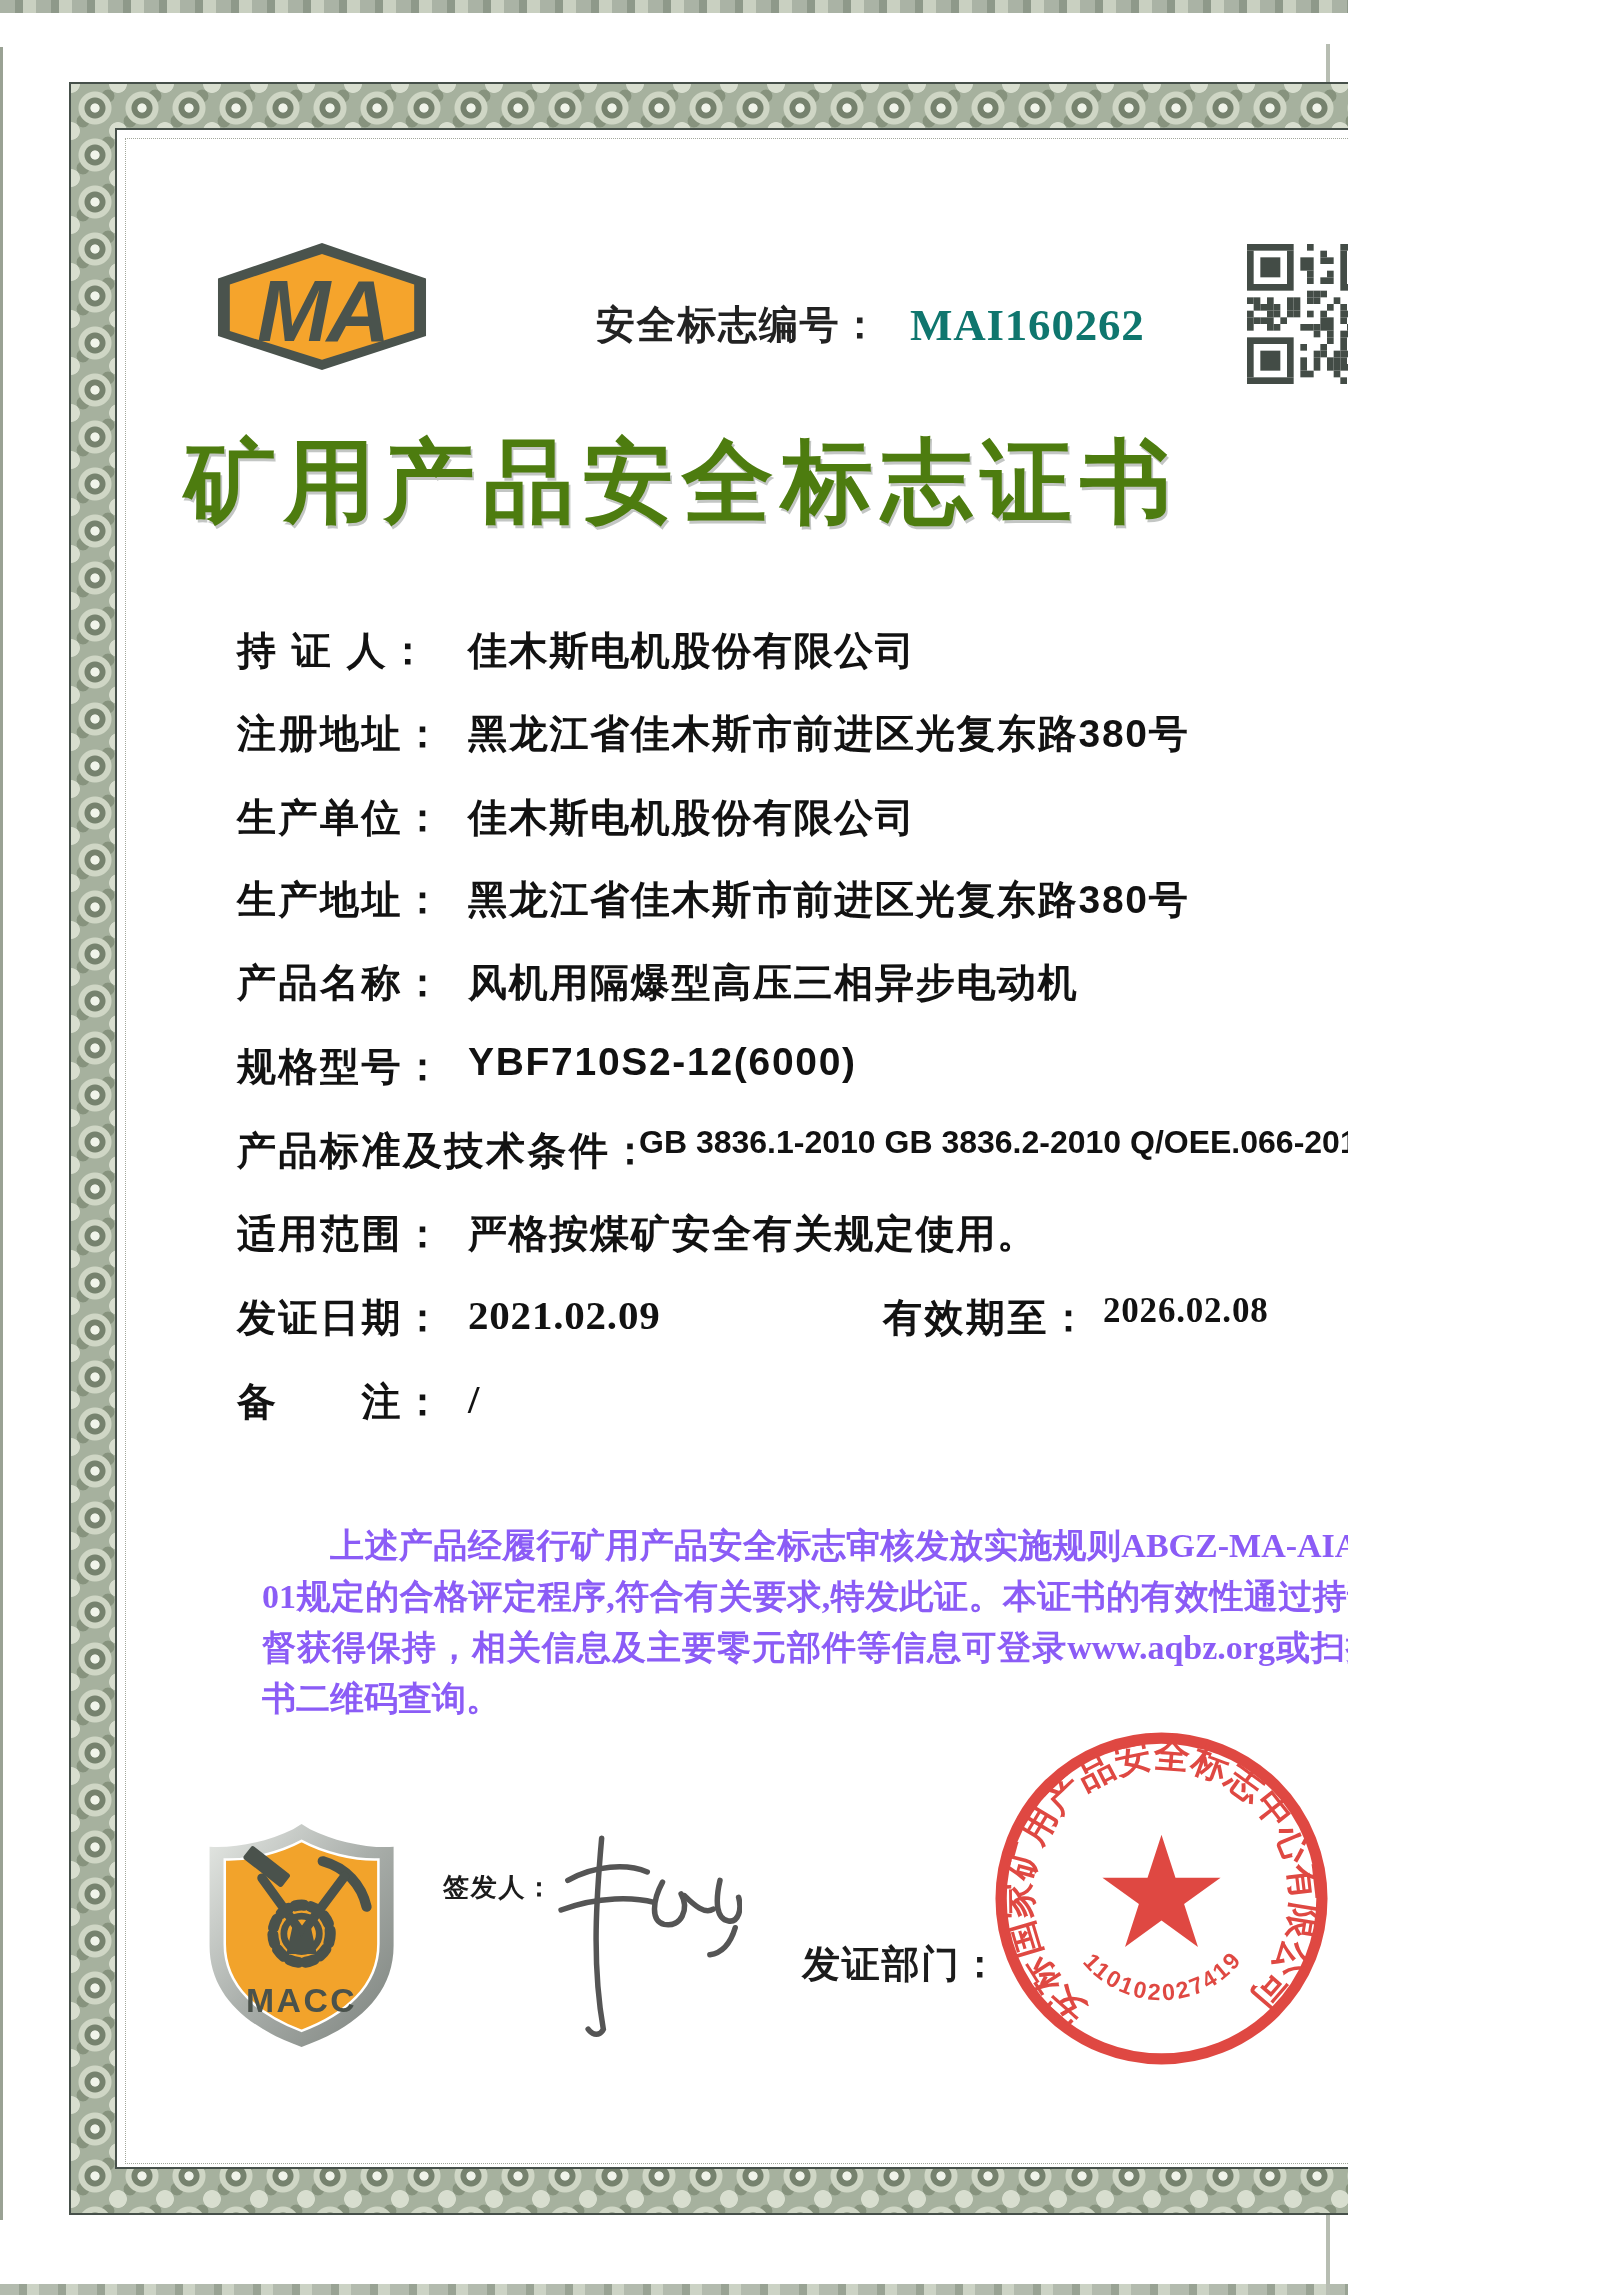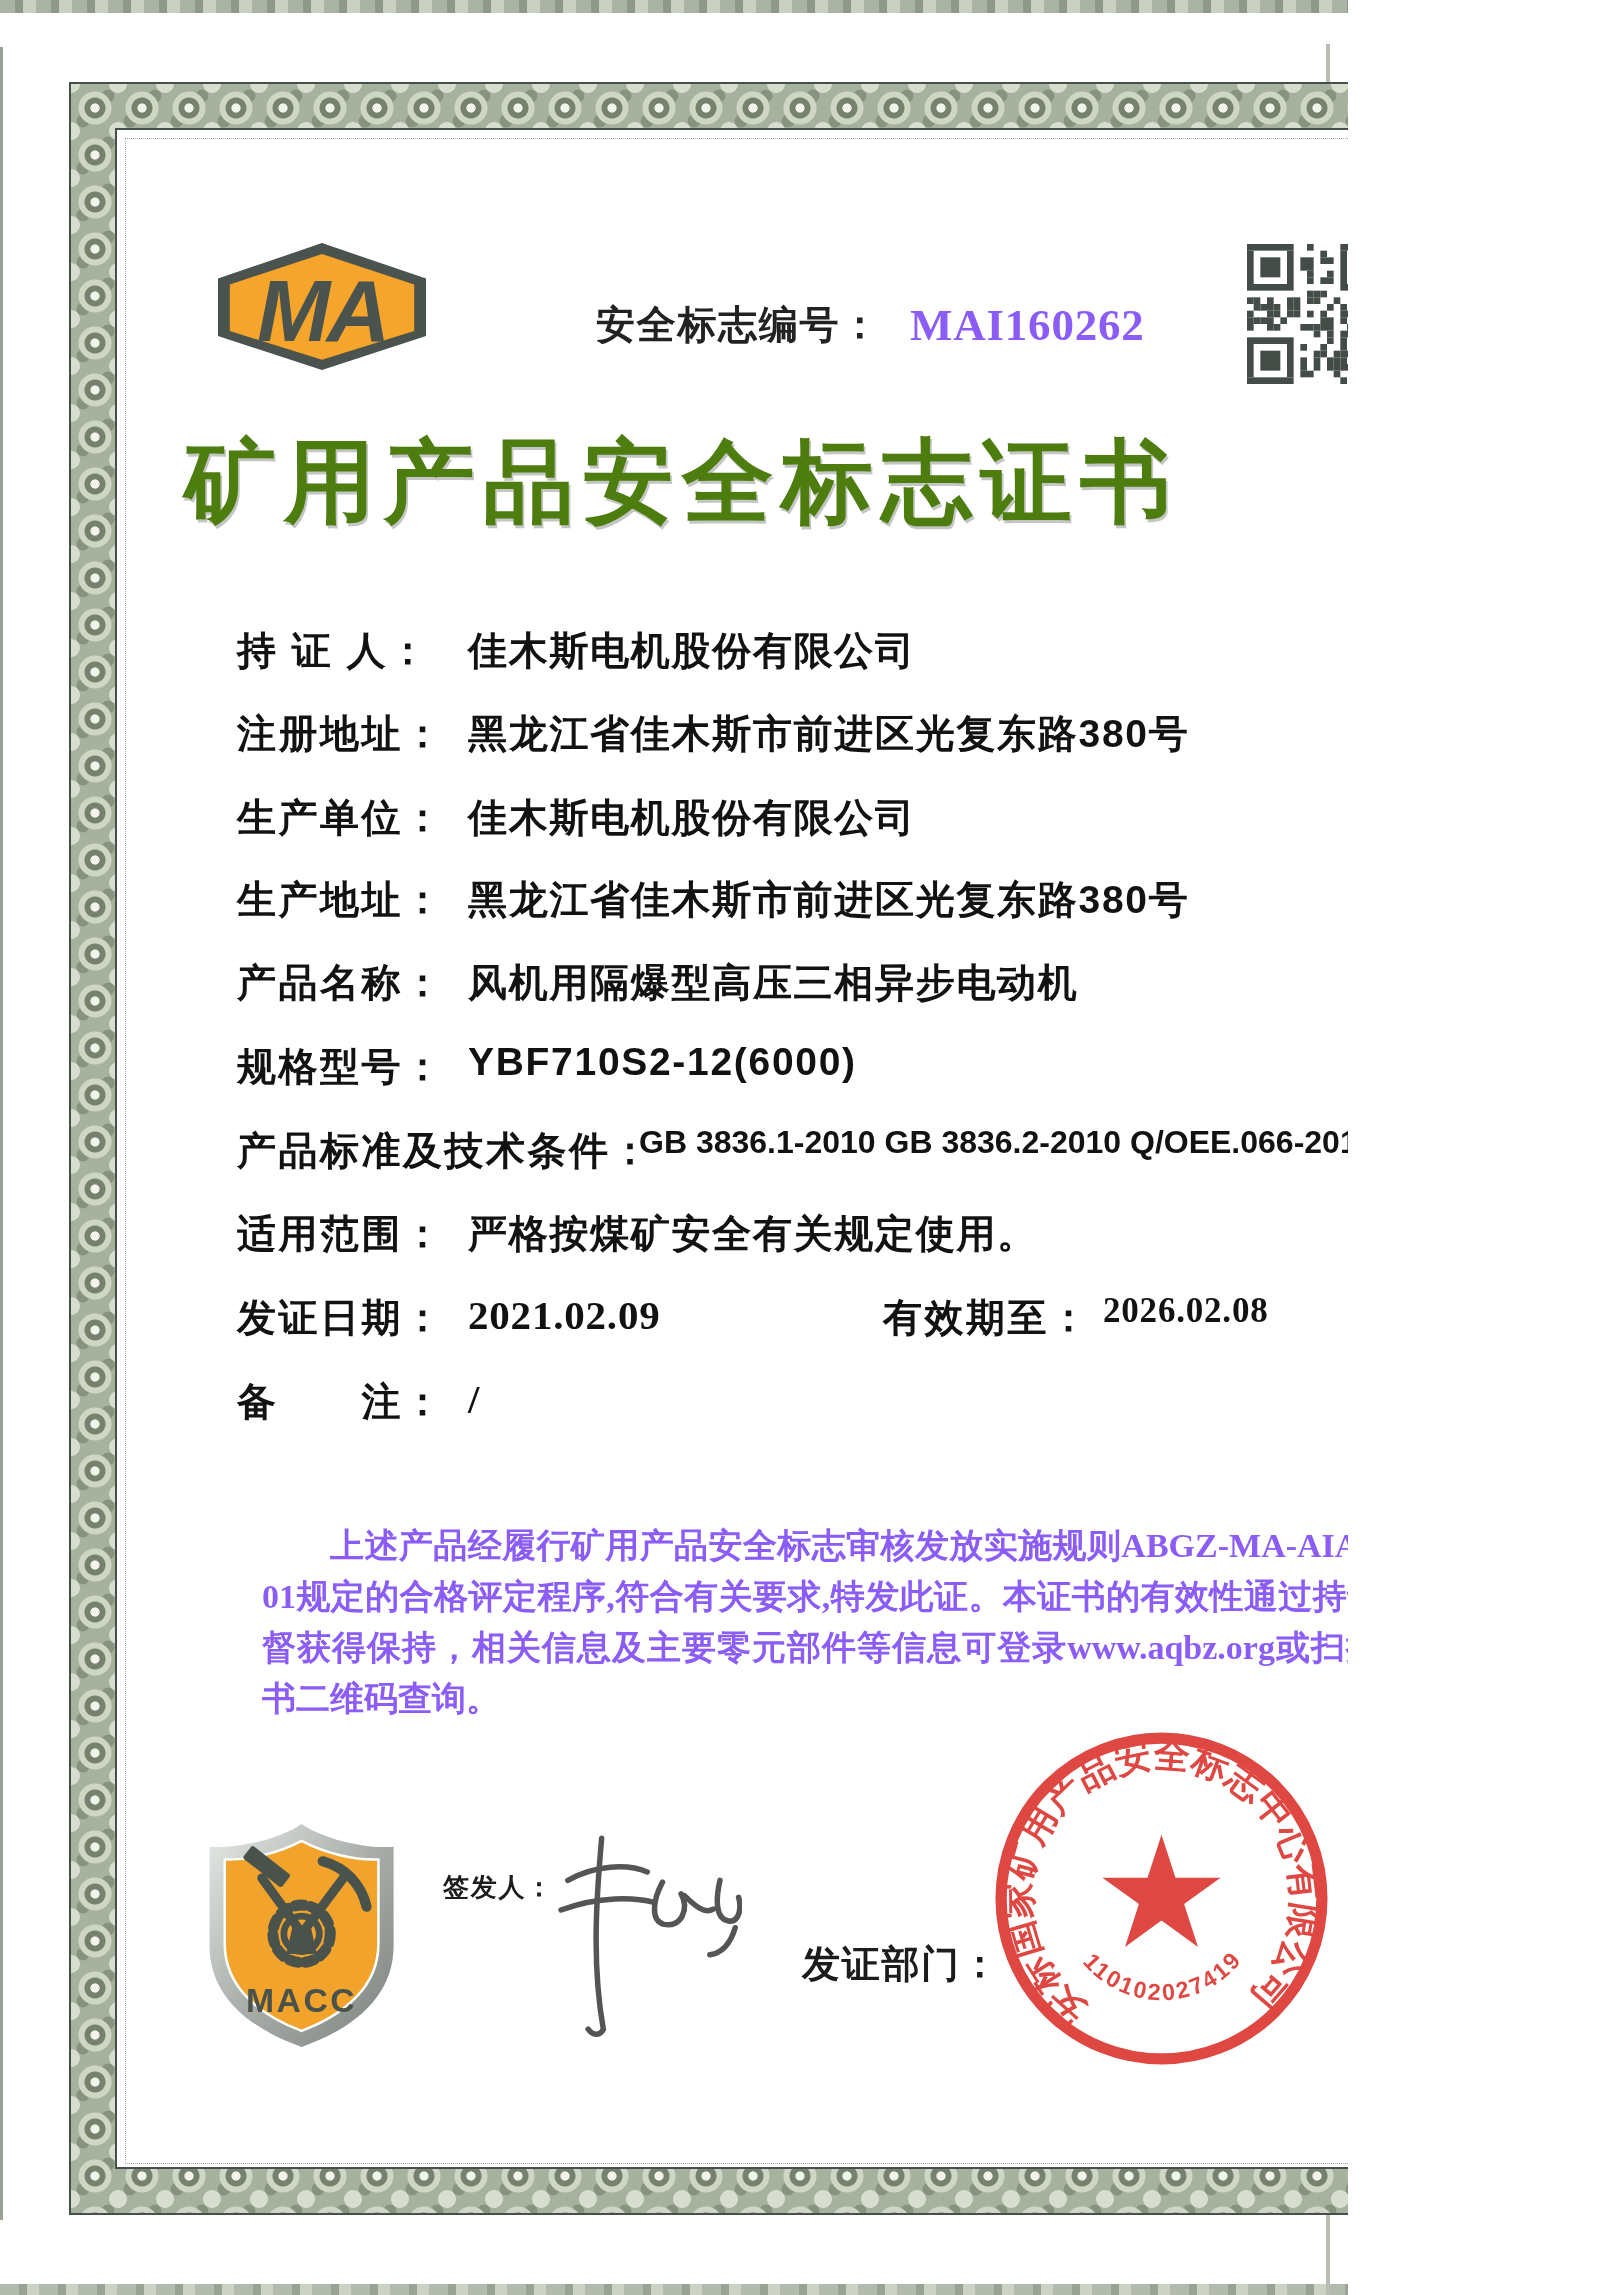--- a/index.html
+++ b/index.html
@@ -38,21 +38,21 @@
     background:#ffffff; border:2.5px solid #46504a; }
   .thin-rule { position:absolute; left:125px; top:138px; width:1383px; height:2026px;
     border:1.7px dotted #a2a89b; }
 
   
   .ma-badge { position:absolute; left:211px; top:238px; width:222px; height:137px; }
   .cert-no { position:absolute; left:596px; top:298px; white-space:nowrap;
     display:flex; align-items:center; }
   .cert-no-label { font-size:39px; font-weight:bold; letter-spacing:1.7px; color:#222; }
   .cert-no-value { font-family:"Liberation Serif", serif; font-size:45px; font-weight:bold;
-    margin-left:29px; letter-spacing:0.8px; color:#8b5cf6; }
+    margin-left:29px; letter-spacing:0.8px; color:#0f766e; }
   .qr { position:absolute; left:1247px; top:244px; width:140px; height:140px; }
 
   
   .cert-title { position:absolute; left:101px; right:85px; top:421px; text-align:center;
     font-family:"Liberation Serif", serif; font-weight:bold; font-size:91px;
     letter-spacing:8.5px; color:#4d7c0f; text-shadow:1.7px 2.5px 0 rgba(40,50,44,.28); white-space:nowrap; }
 
   
   .frow { position:absolute; left:237px; height:52px; white-space:nowrap;
     font-weight:bold; font-size:39px; color:#121212; }

